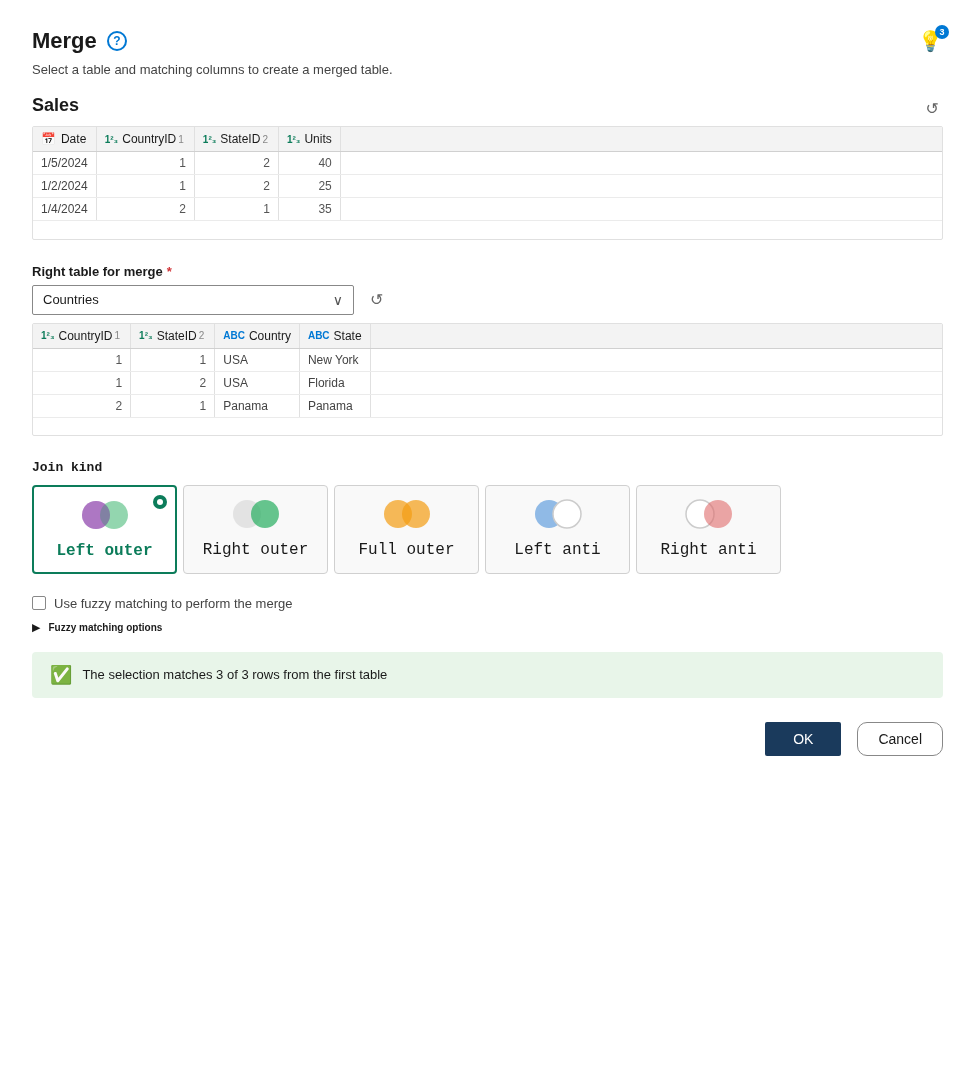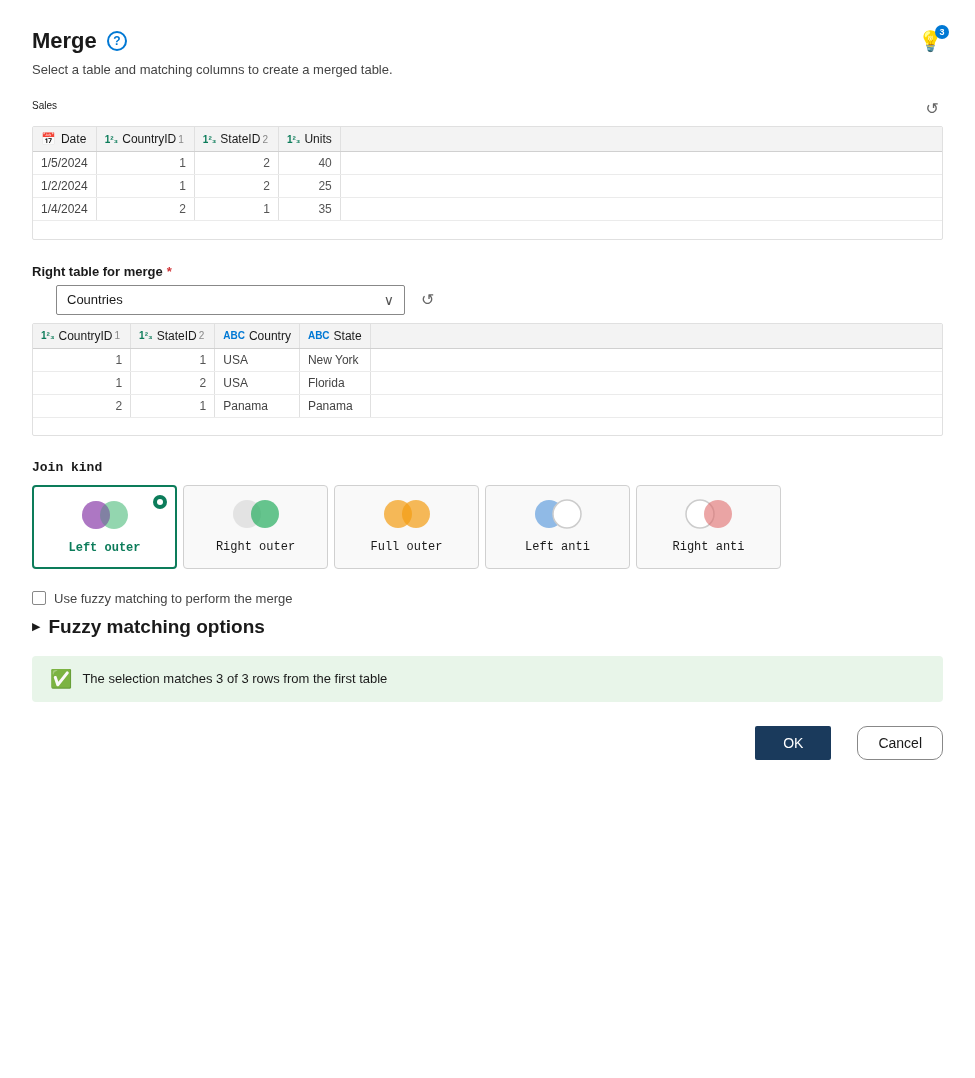--- a/index.html
+++ b/index.html
@@ -54,22 +54,22 @@
       font-size: 9px;
       display: flex; align-items: center; justify-content: center;
       font-weight: 700;
     }
     .subtitle {
       font-size: 13px;
       color: #444;
       margin-bottom: 18px;
     }
     .section-label {
-      font-size: 10px;
-      font-weight: 400;
+      font-size: 18px;
+      font-weight: 700;
       margin-bottom: 6px;
       color: #1a1a1a;
     }
     .table-section {
       border: 1px solid #e0e0e0;
       border-radius: 2px;
       margin-bottom: 24px;
       overflow: hidden;
     }
     .table-section-header {
@@ -143,25 +143,24 @@
     }
     .required-star { color: #d13438; }
     .dropdown-row {
       display: flex; align-items: center; gap: 12px; margin-bottom: 8px;
     }
     .dropdown-select {
       border: 1px solid #888;
       border-radius: 2px;
       padding: 6px 10px;
       font-size: 13px;
-      width: 349px;
+      width: 322px;
       background: #fff;
       display: flex; align-items: center; justify-content: space-between;
       cursor: pointer;
-      margin-left: 24px;
     }
     .dropdown-select .chevron { color: #555; font-size: 14px; }
     .join-kind-section { margin-bottom: 22px; font-family: Liberation Mono, monospace; }
     .join-kind-label {
       font-size: 13px;
       font-weight: 600;
       margin-bottom: 10px;
     }
     .join-cards {
       display: flex;
@@ -194,21 +193,21 @@
       width: 6px; height: 6px;
       border-radius: 50%;
       background: #fff;
     }
     .join-icon {
       margin-bottom: 8px;
       height: 36px;
       display: flex; align-items: center; justify-content: center;
     }
     .join-label {
-      font-size: 12px;
+      font-size: 16px;
       text-align: center;
       color: #1a1a1a;
       line-height: 1.3;
     }
     .join-card.selected .join-label { color: #0c7c5a; font-weight: 600; }
 
     .fuzzy-row {
       display: flex; align-items: center; gap: 8px;
       margin-bottom: 10px;
     }
@@ -220,32 +219,32 @@
       cursor: pointer;
       flex-shrink: 0;
     }
     .fuzzy-label { font-size: 13px; color: #444; }
     .fuzzy-options-row {
       display: flex; align-items: center; gap: 8px;
       margin-bottom: 18px;
       cursor: pointer;
     }
     .expand-arrow { color: #1a1a1a; font-size: 11px; }
-    .fuzzy-options-label { font-size: 19px; font-weight: 700; color: #1a1a1a; }
+    .fuzzy-options-label { font-size: 10px; font-weight: 700; color: #1a1a1a; }
     .match-result {
       background: #e8f5e9;
       border-radius: 4px;
       padding: 12px 18px;
       display: flex; align-items: center; gap: 10px;
       margin-bottom: 24px;
     }
     .match-icon { color: #0c7c5a; font-size: 18px; }
     .match-text { font-size: 13px; color: #1a1a1a; }
     .footer-row {
-      display: flex; justify-content: flex-end; gap: 26px;
+      display: flex; justify-content: flex-end; gap: 16px;
       margin-top: 4px;
     }
     .btn-ok {
       background: #1a3a5c;
       color: #fff;
       border: none;
       border-radius: 2px;
       padding: 8px 28px;
       font-size: 14px;
       font-weight: 500;

